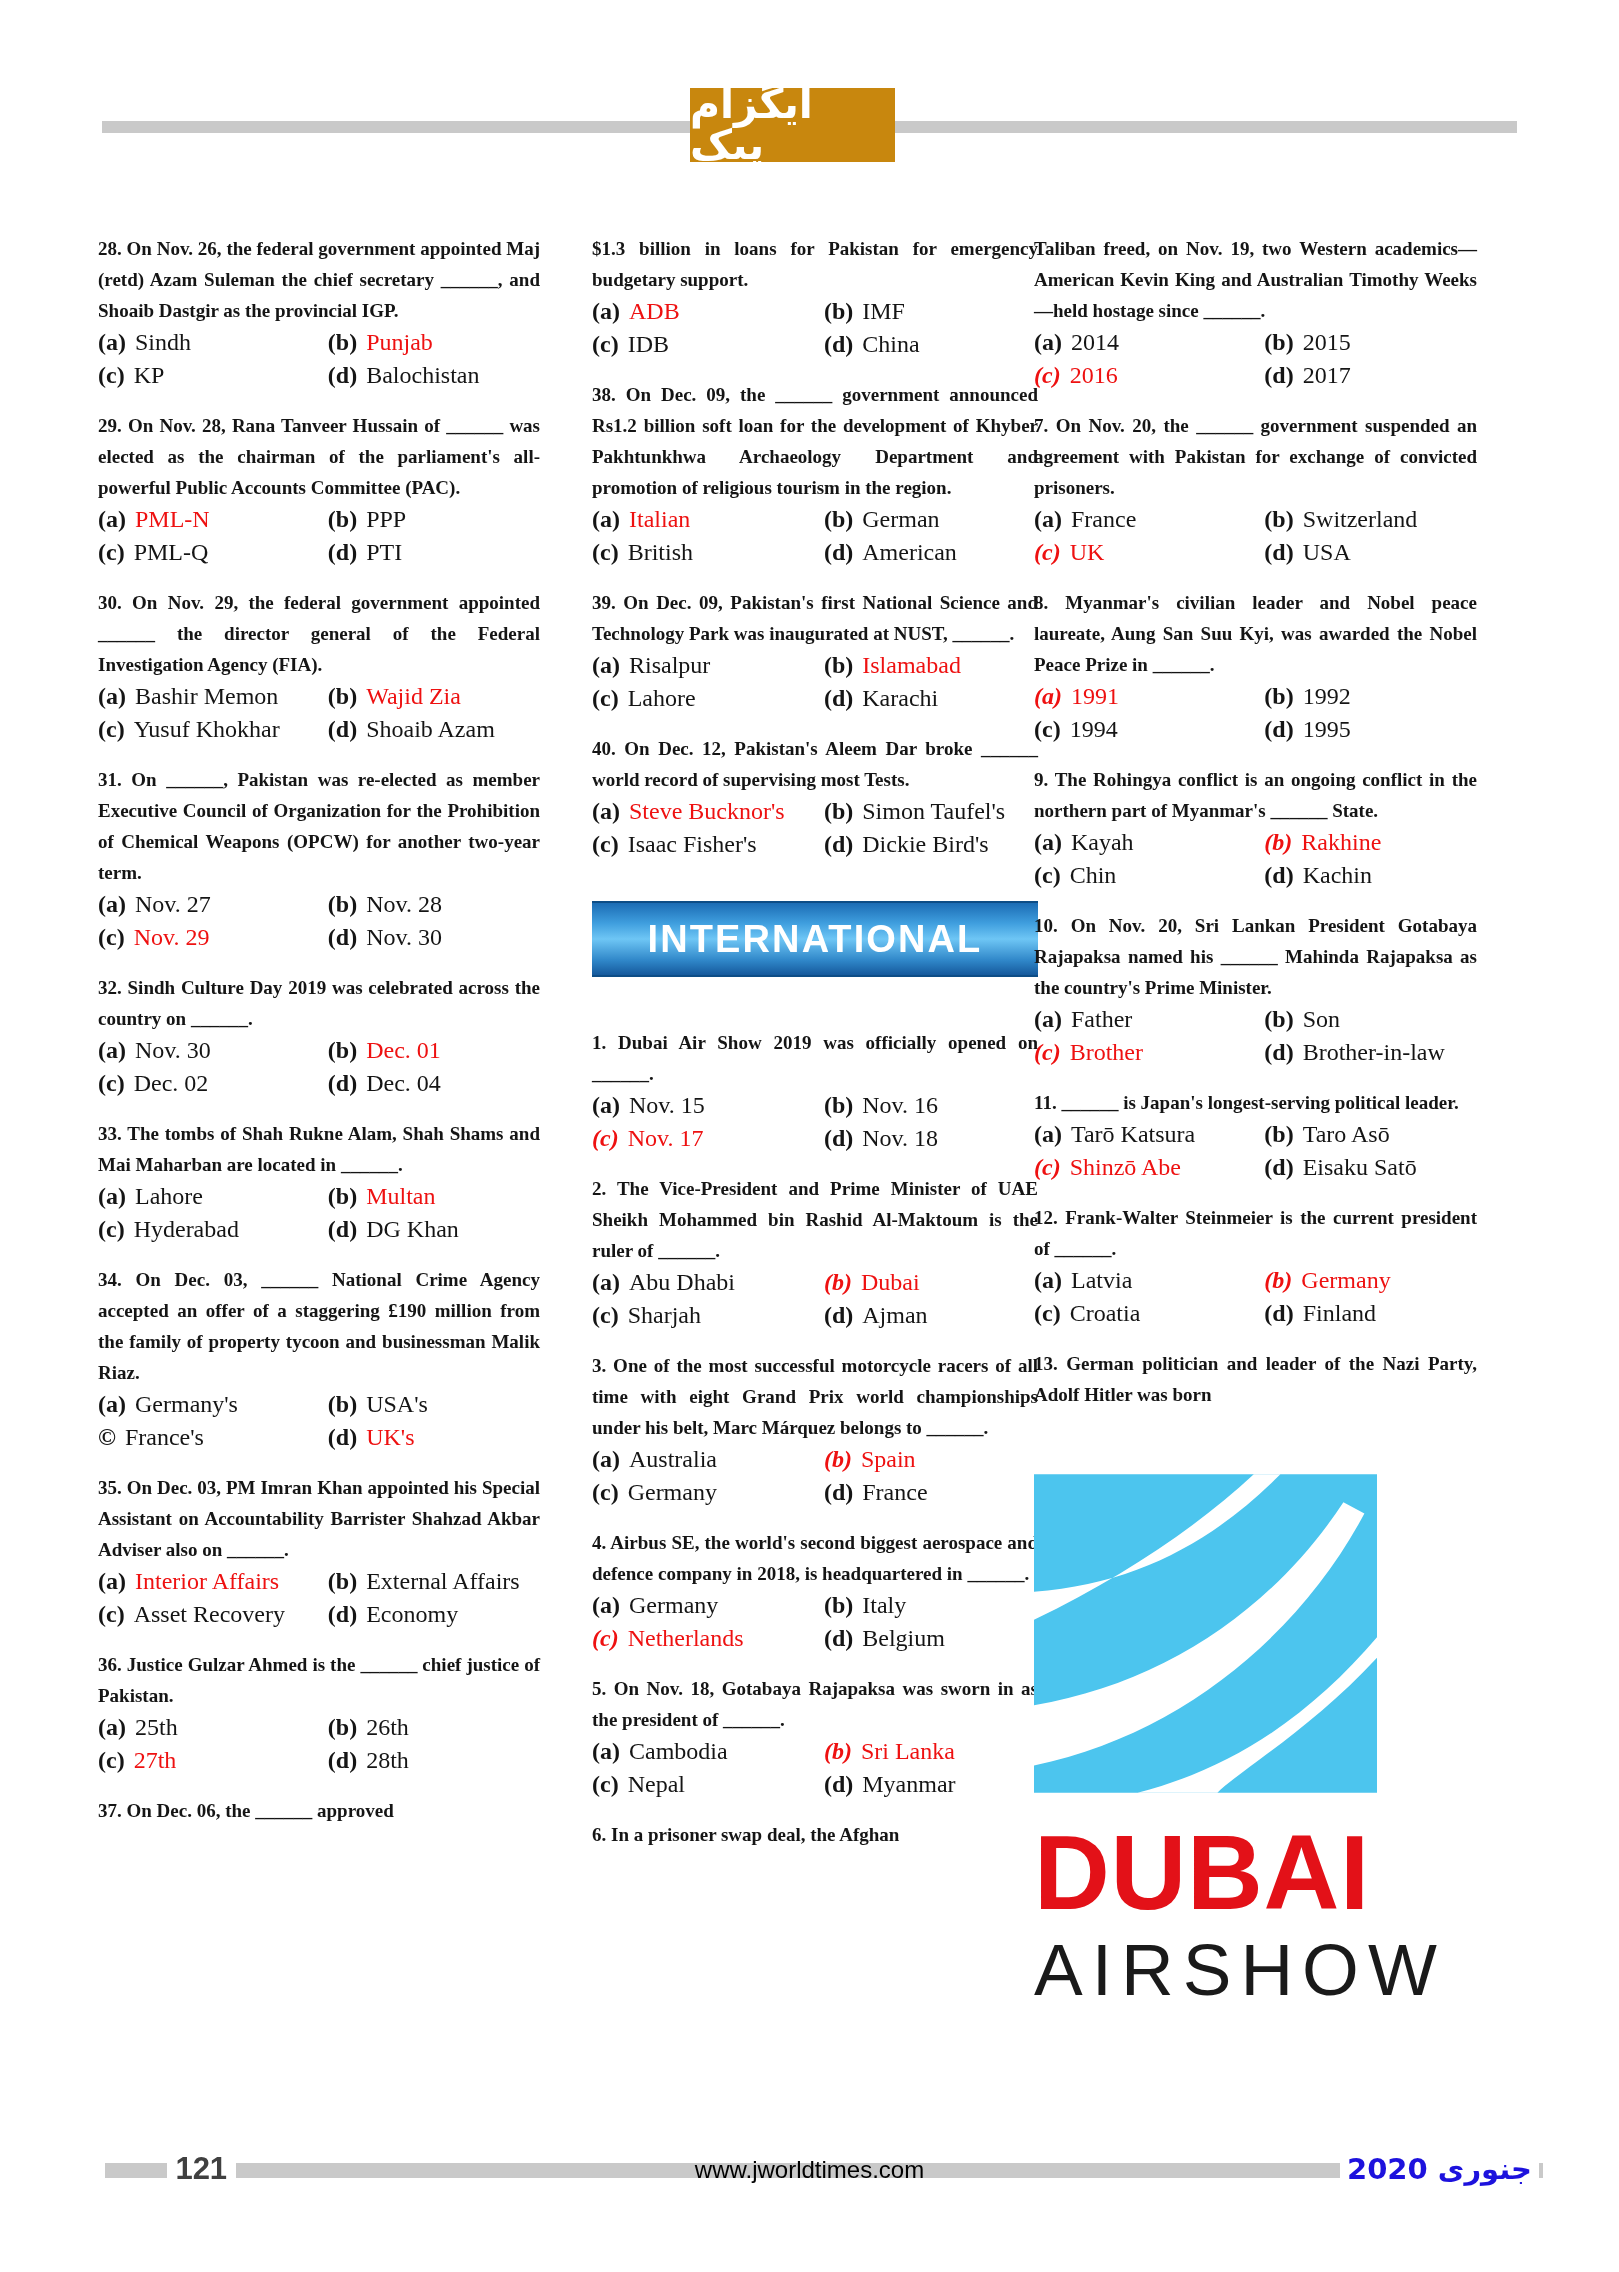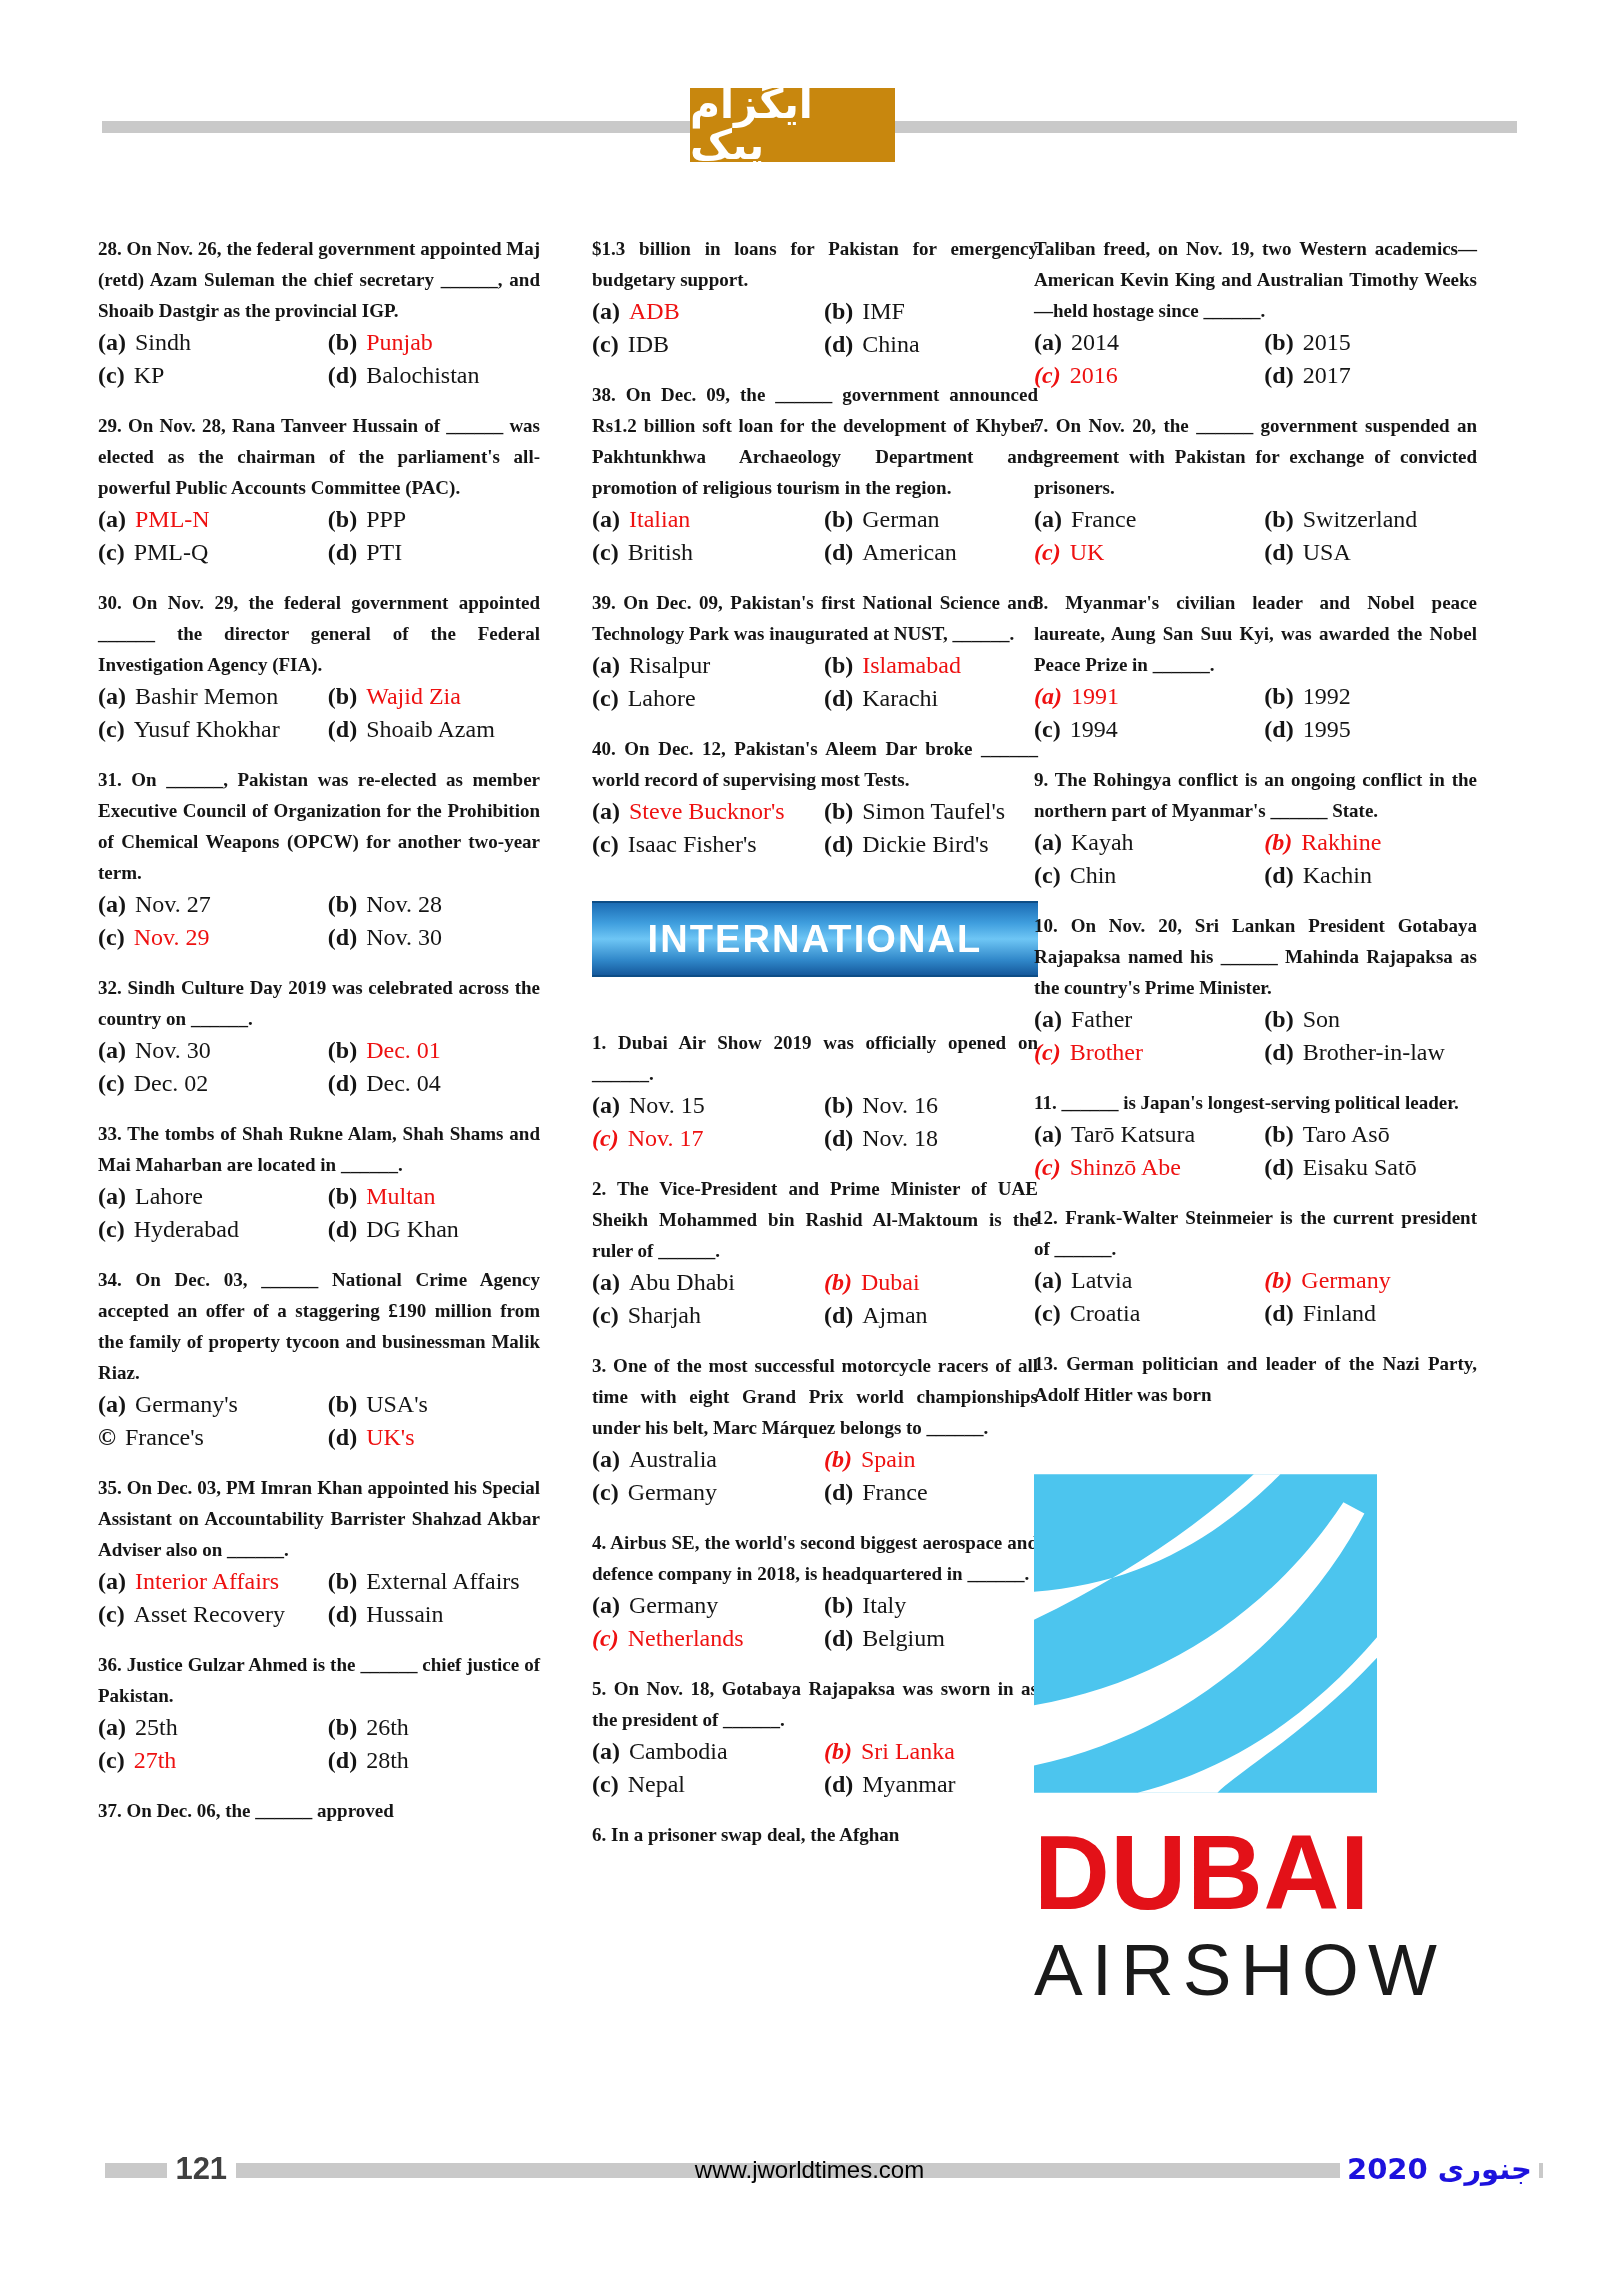--- a/index.html
+++ b/index.html
@@ -232,21 +232,21 @@
             <span class="val">External Affairs</span>
           </div>
         </div>
         <div class="orow">
           <div class="opt first">
             <span class="lab">(c)</span>
             <span class="val">Asset Recovery</span>
           </div>
           <div class="opt">
             <span class="lab">(d)</span>
-            <span class="val">Hussain</span>
+            <span class="val">Economy</span>
           </div>
         </div>
       </div>
       <div class="q">
         <div class="qtext">36. Justice Gulzar Ahmed is the ______ chief justice of Pakistan.</div>
         <div class="orow">
           <div class="opt first">
             <span class="lab">(a)</span>
             <span class="val">25th</span>
           </div>

